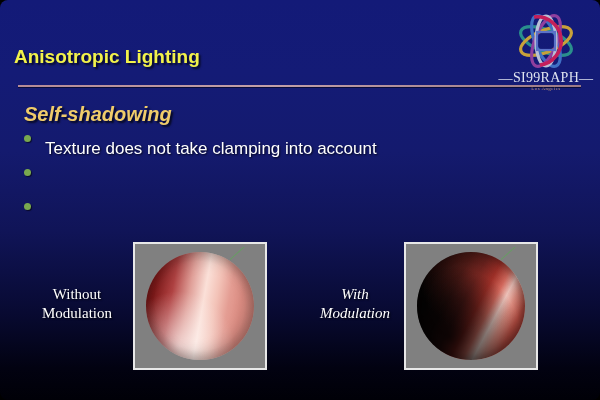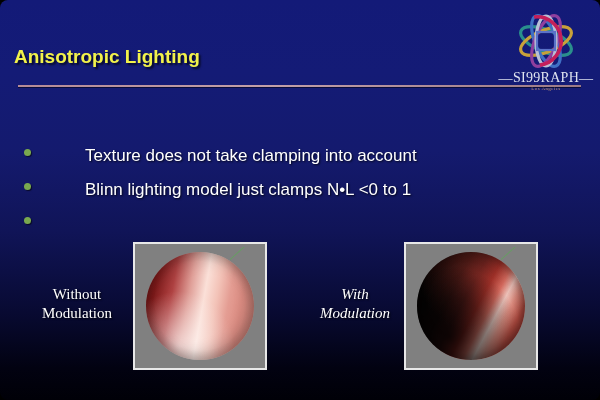--- a/index.html
+++ b/index.html
@@ -61,23 +61,22 @@
 
   
   #bullets {
     position: absolute;
     left: 24px;
     top: 139px;
     width: 520px;
   }
   .bullet-row {
     display: flex;
-    align-items: center;
+    align-items: flex-start;
     height: 34px;
-    gap: 40px;
   }
   .bullet-dot {
     width: 7px;
     height: 7px;
     border-radius: 50%;
     background: #79a84f;
     margin-right: 14px;
     flex: 0 0 auto;
     position: relative;
     top: -4px;
@@ -261,29 +260,29 @@
         <rect x="-9" y="-9" width="18" height="18" stroke="#5a72c8" stroke-width="2.2"></rect>
       </g>
     </svg>
     <div id="logo-text"><span class="logo-dash">—</span><span>SI99RAPH</span><span class="logo-dash">—</span></div>
     <div id="logo-sub">Los Angeles</div>
   </div>
 
   <div id="title">Anisotropic Lighting</div>
   <div id="title-rule"></div>
 
+  <div id="subtitle">Self-shadowing</div>
 
   <div id="bullets">
     <div class="bullet-row">
       <span class="bullet-dot"></span>
       <span class="bullet-text">Texture does not take clamping into account</span>
     </div>
     <div class="bullet-row">
       <span class="bullet-dot"></span>
-      <span class="bullet-text">Blinn lighting model just clamps N•L &lt;0 to 1</span>
     </div>
     <div class="bullet-row">
       <span class="bullet-dot"></span>
     </div>
   </div>
 
   <div class="caption" id="caption-left">
     <div>Without</div>
     <div>Modulation</div>
   </div>

